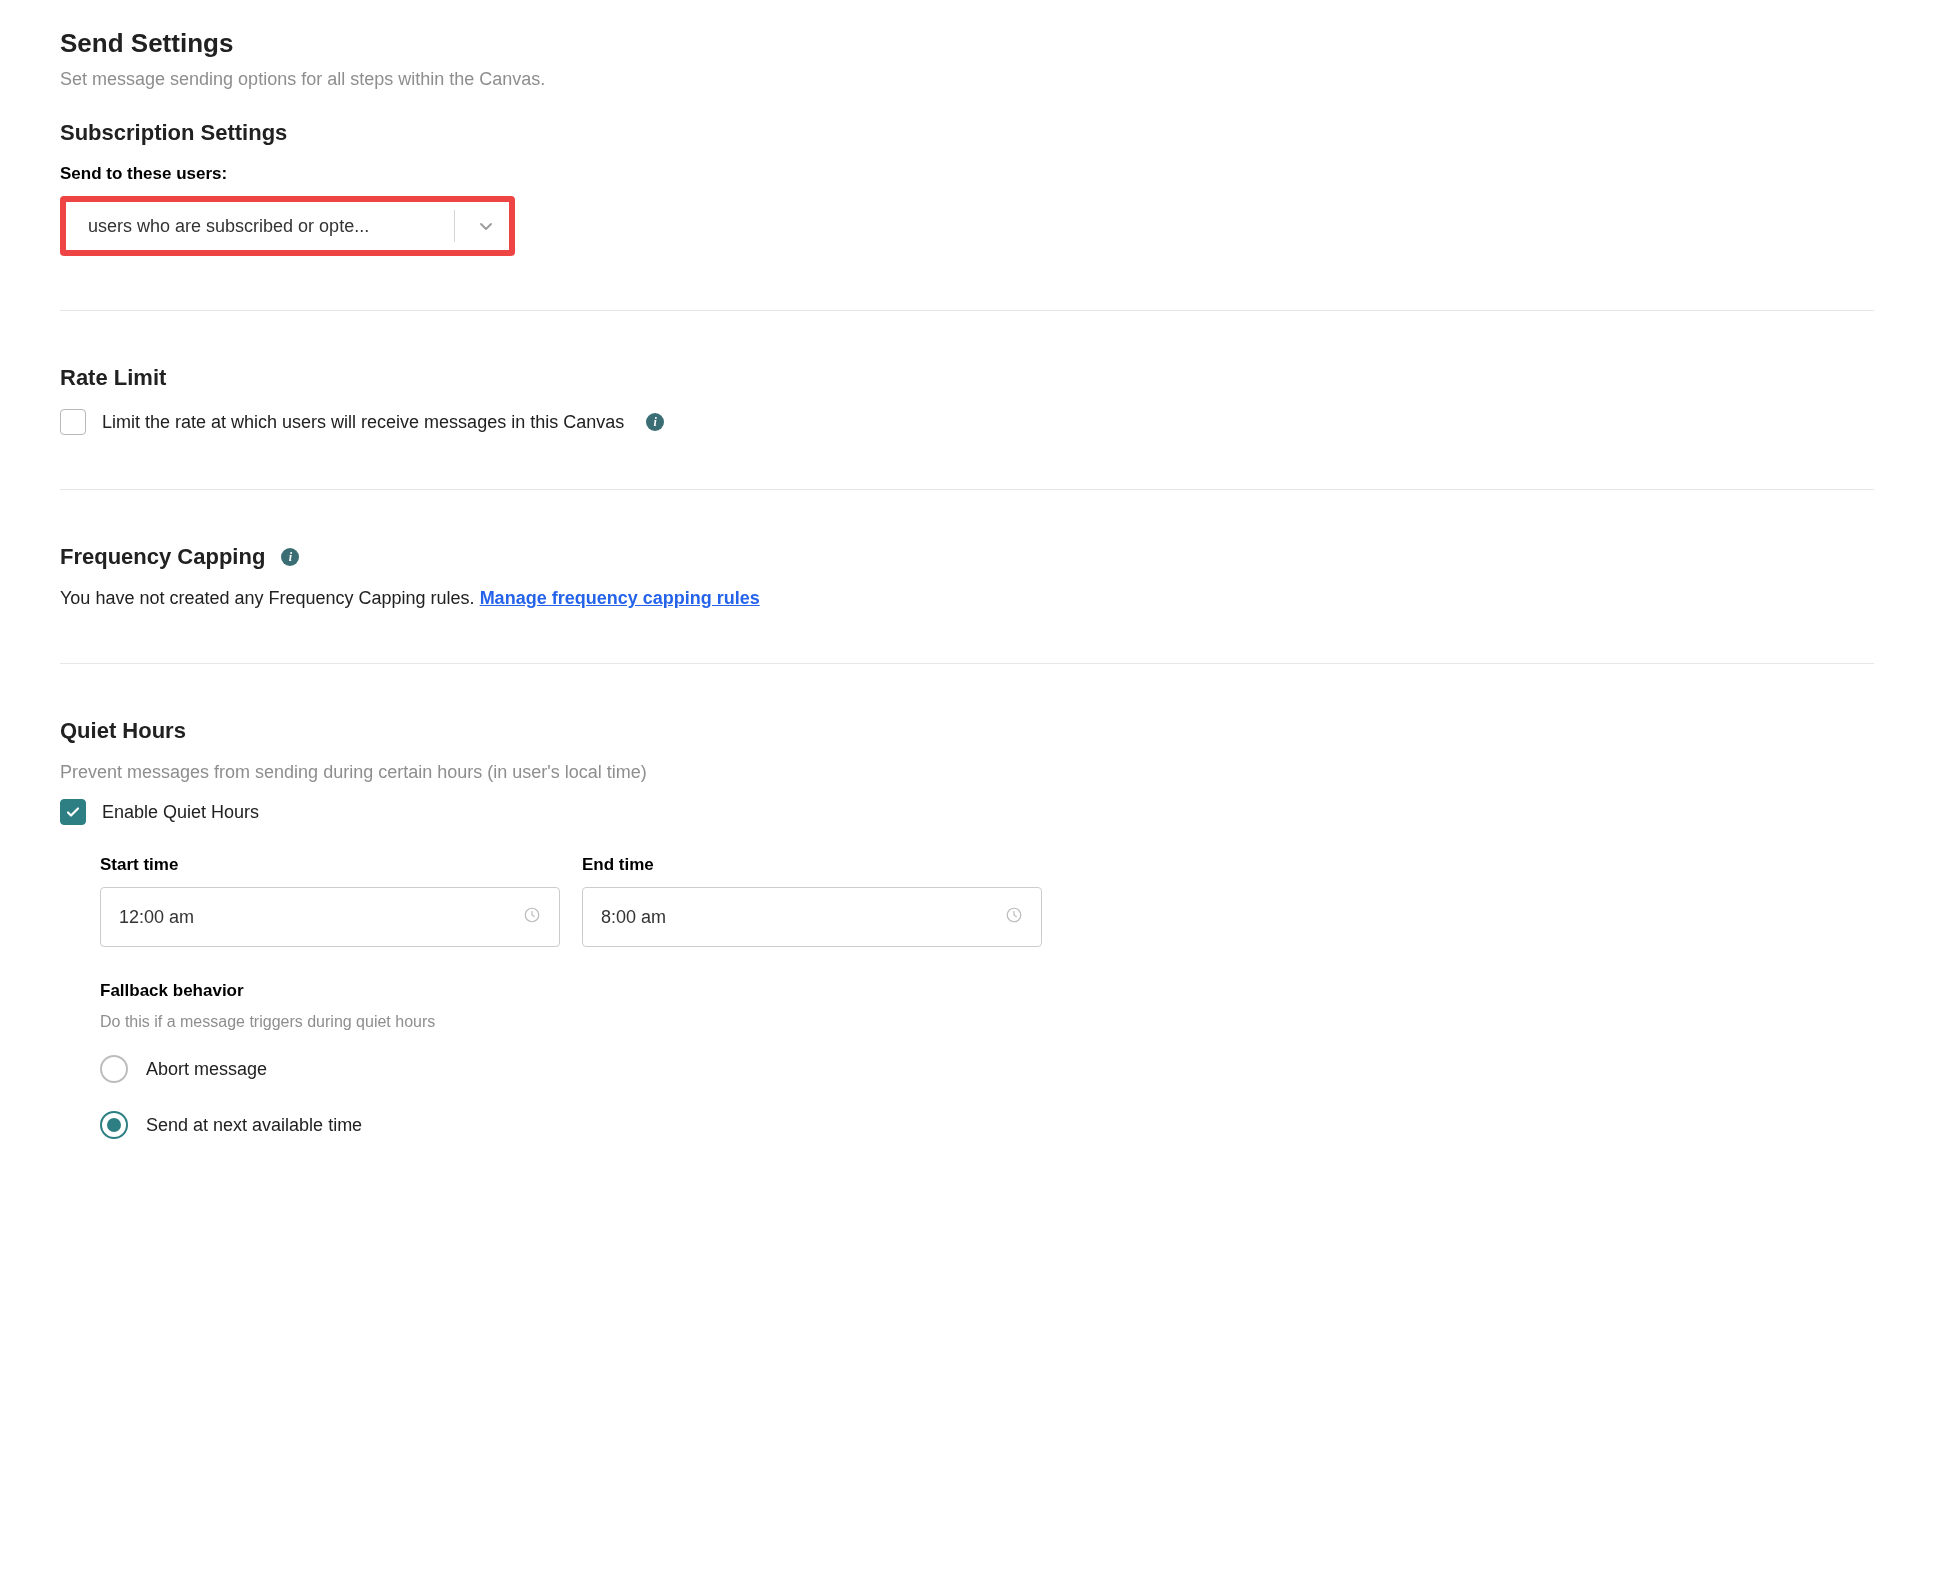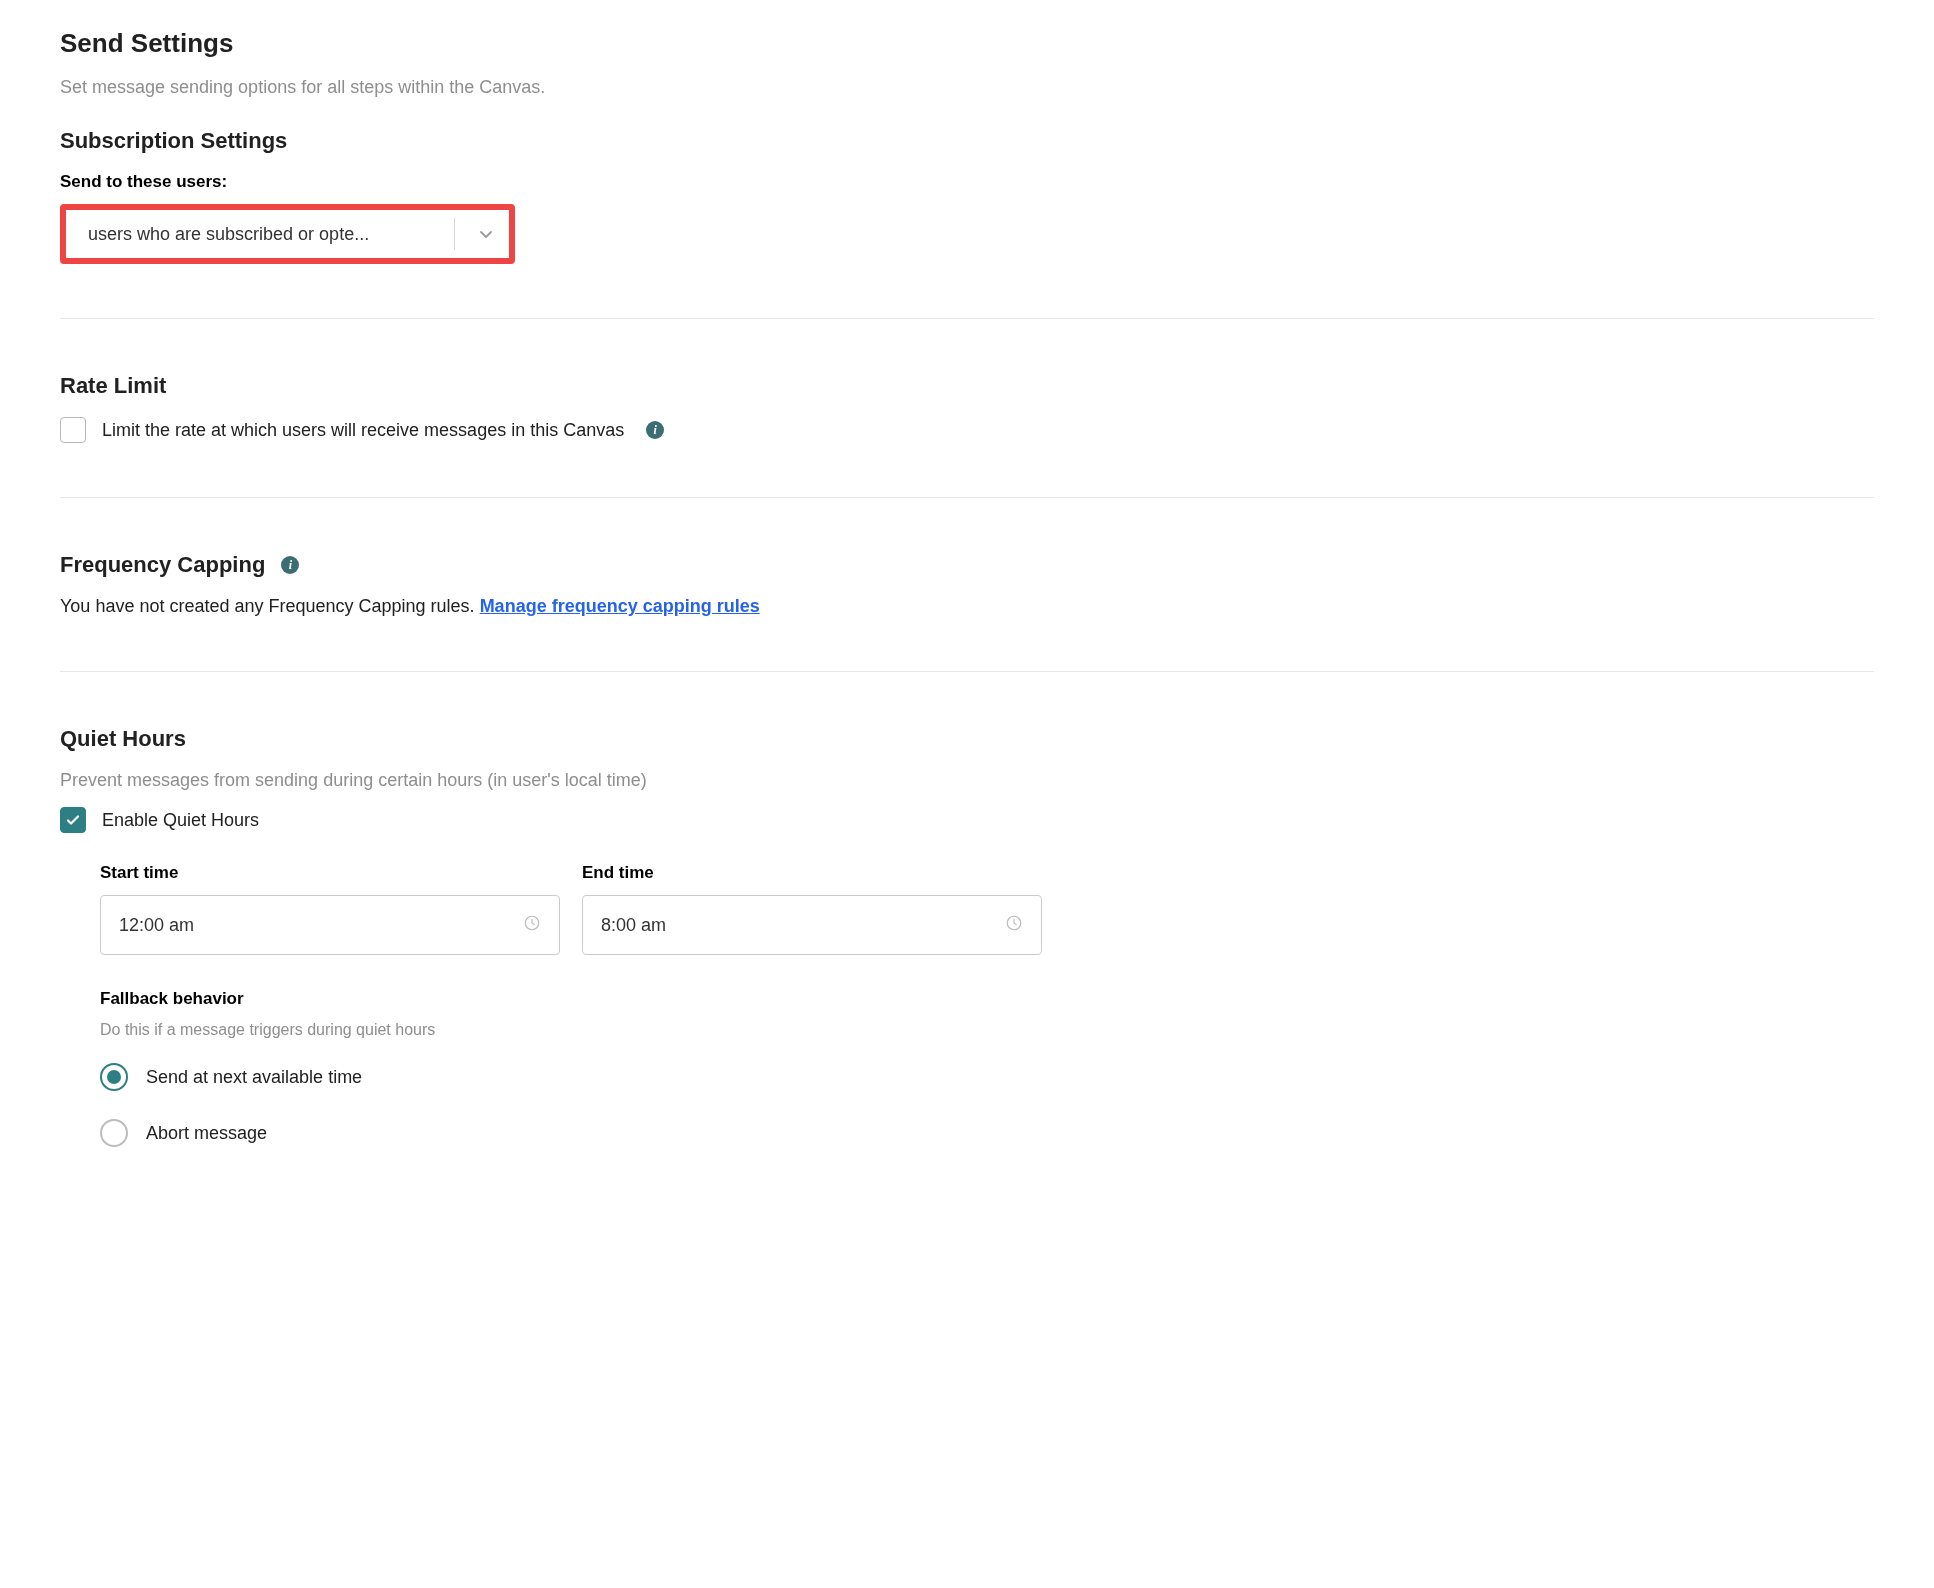--- a/index.html
+++ b/index.html
@@ -7,21 +7,21 @@
     font-family: -apple-system, BlinkMacSystemFont, "Segoe UI", Helvetica, Arial, sans-serif;
     color: #212121;
     background: #fff;
     padding: 28px 60px;
     font-size: 18px;
   }
   .h1 {
     font-size: 26px;
     font-weight: 700;
     color: #212121;
-    margin-bottom: 18px;
+    margin-bottom: 10px;
   }
   .sub {
     font-size: 18px;
     color: #8e8e8e;
     margin-bottom: 30px;
   }
   .h2 {
     font-size: 22px;
     font-weight: 700;
     color: #212121;
@@ -281,22 +281,22 @@
         </span>
       </div>
     </div>
   </div>
 
   <div class="fallback-block">
     <div class="field-label">Fallback behavior</div>
     <div class="sub-small">Do this if a message triggers during quiet hours</div>
 
     <div class="radio-row">
+      <span class="radio"></span>
+      <span class="radio-label">Abort message</span>
+    </div>
+
+    <div class="radio-row">
       <span class="radio selected"></span>
       <span class="radio-label">Send at next available time</span>
     </div>
-
-    <div class="radio-row">
-      <span class="radio"></span>
-      <span class="radio-label">Abort message</span>
-    </div>
   </div>
 </div>
 
 </body></html>

